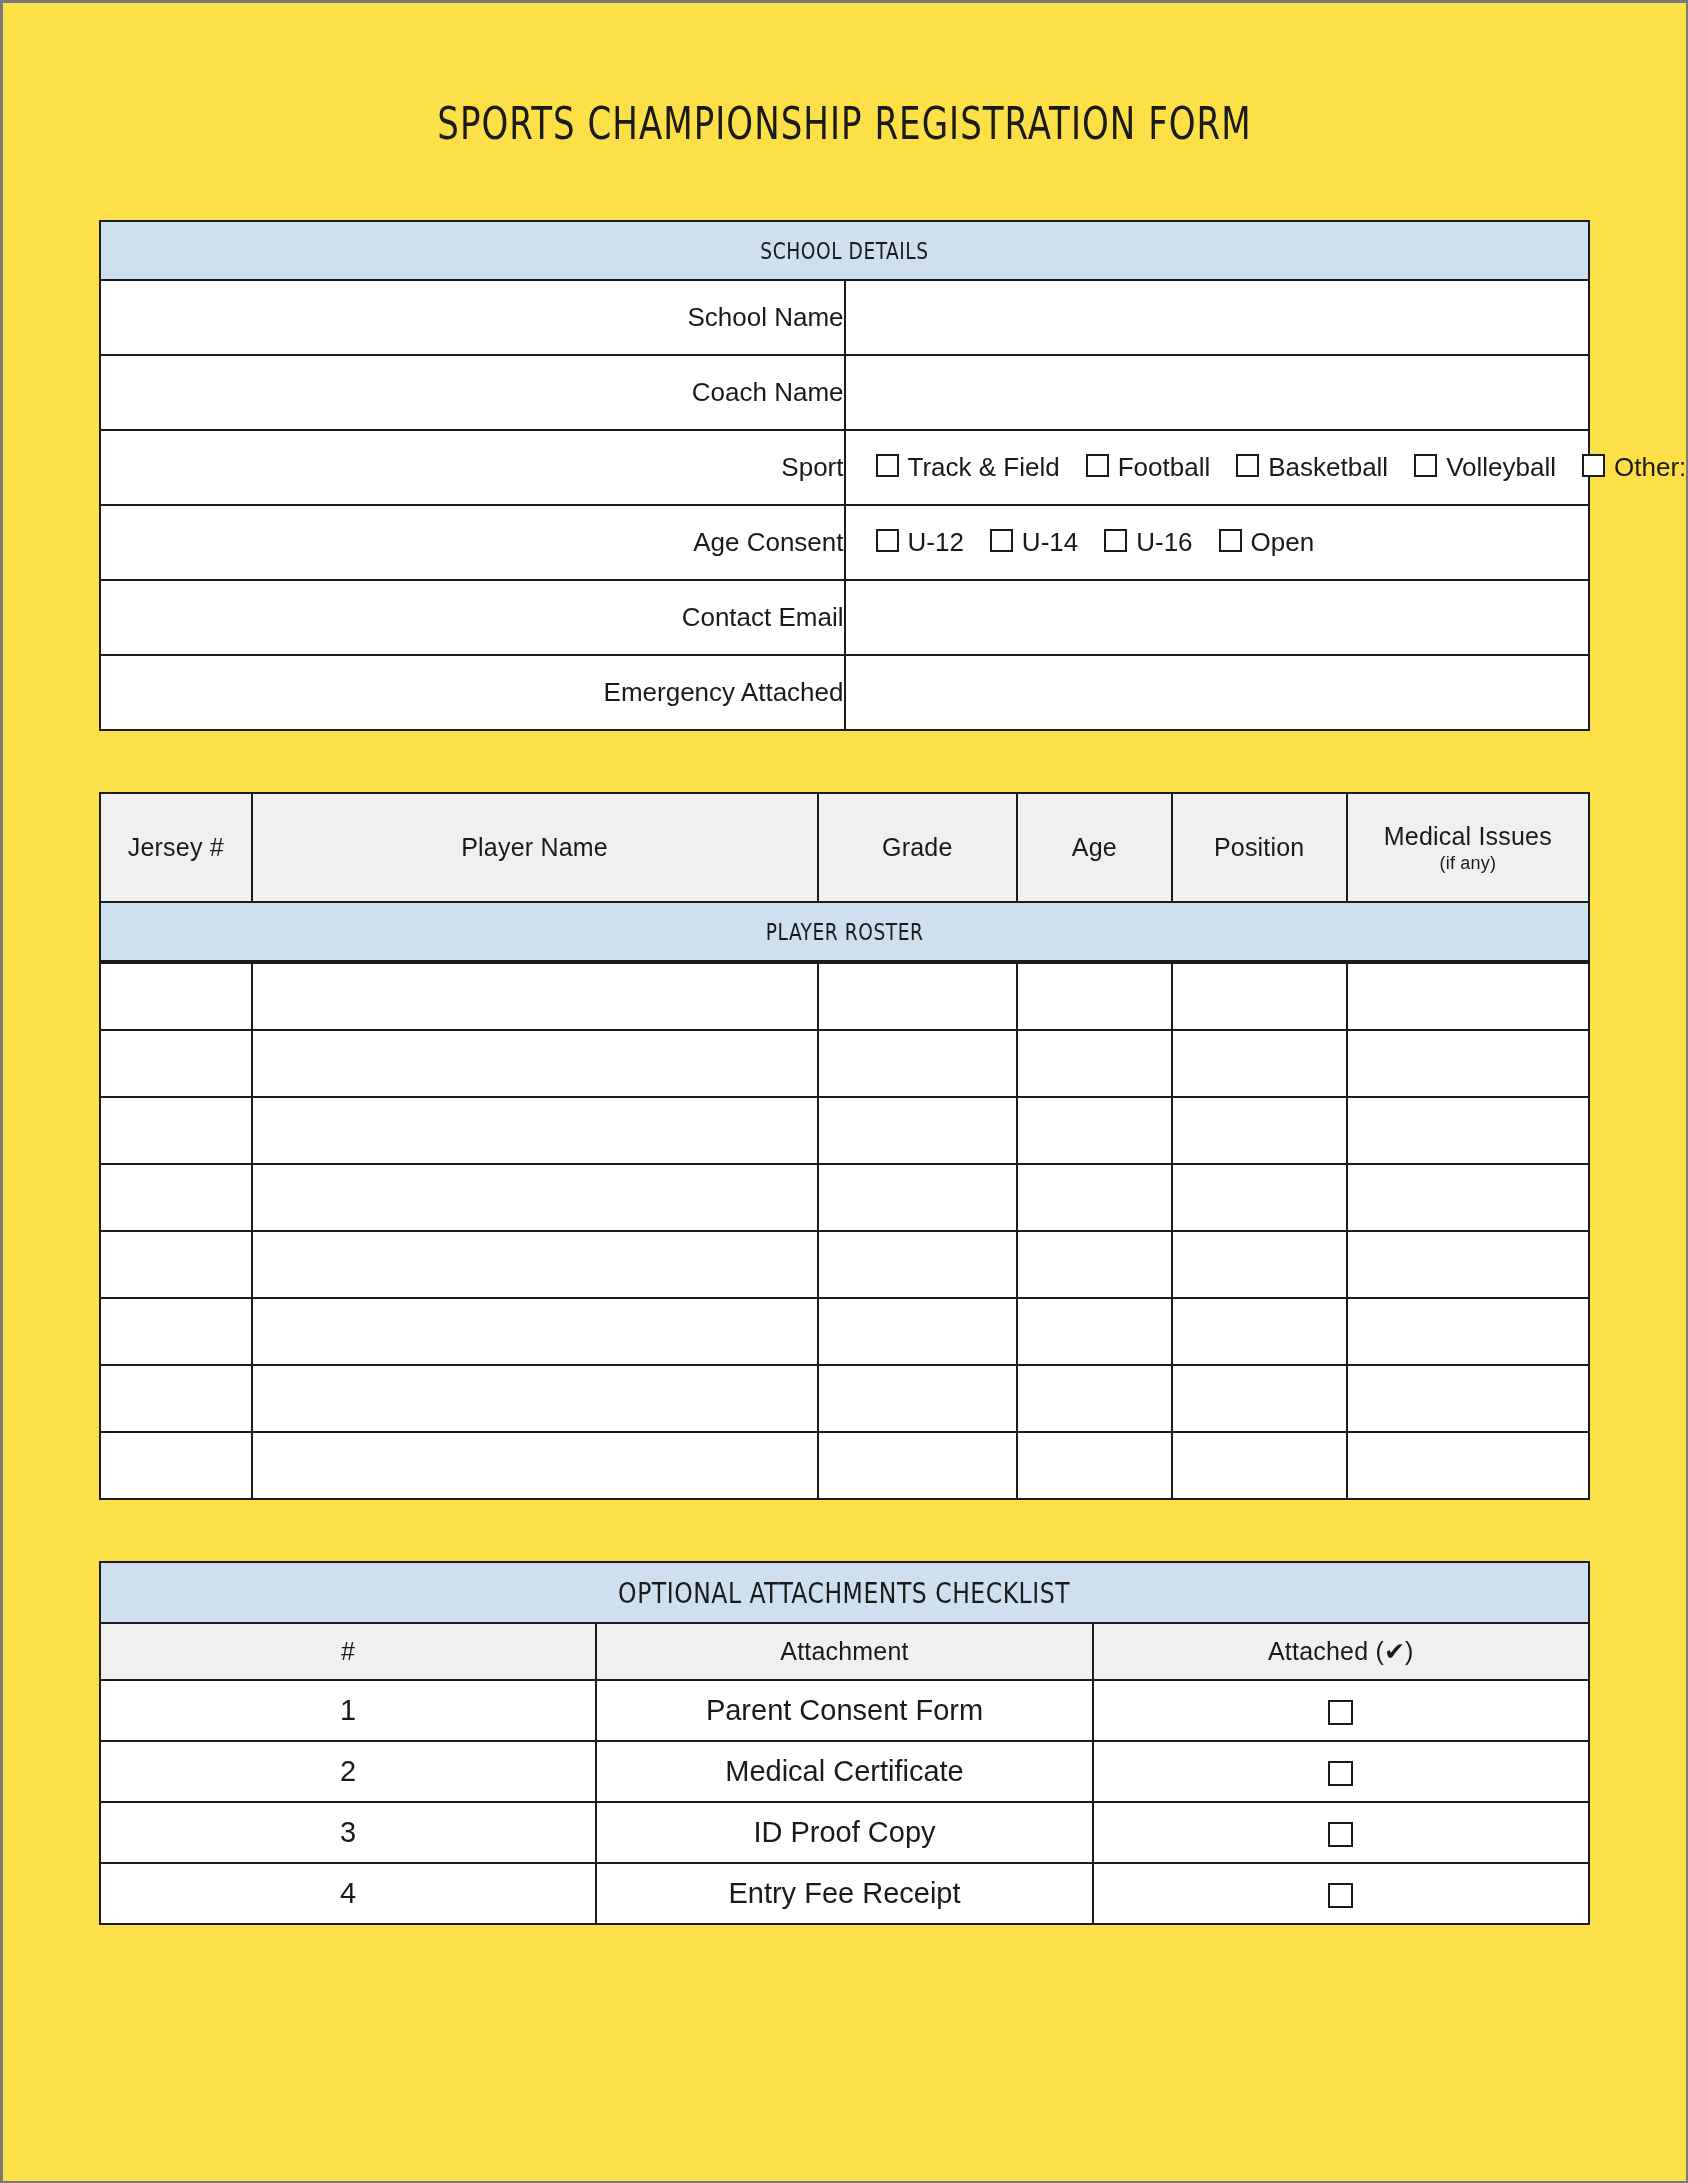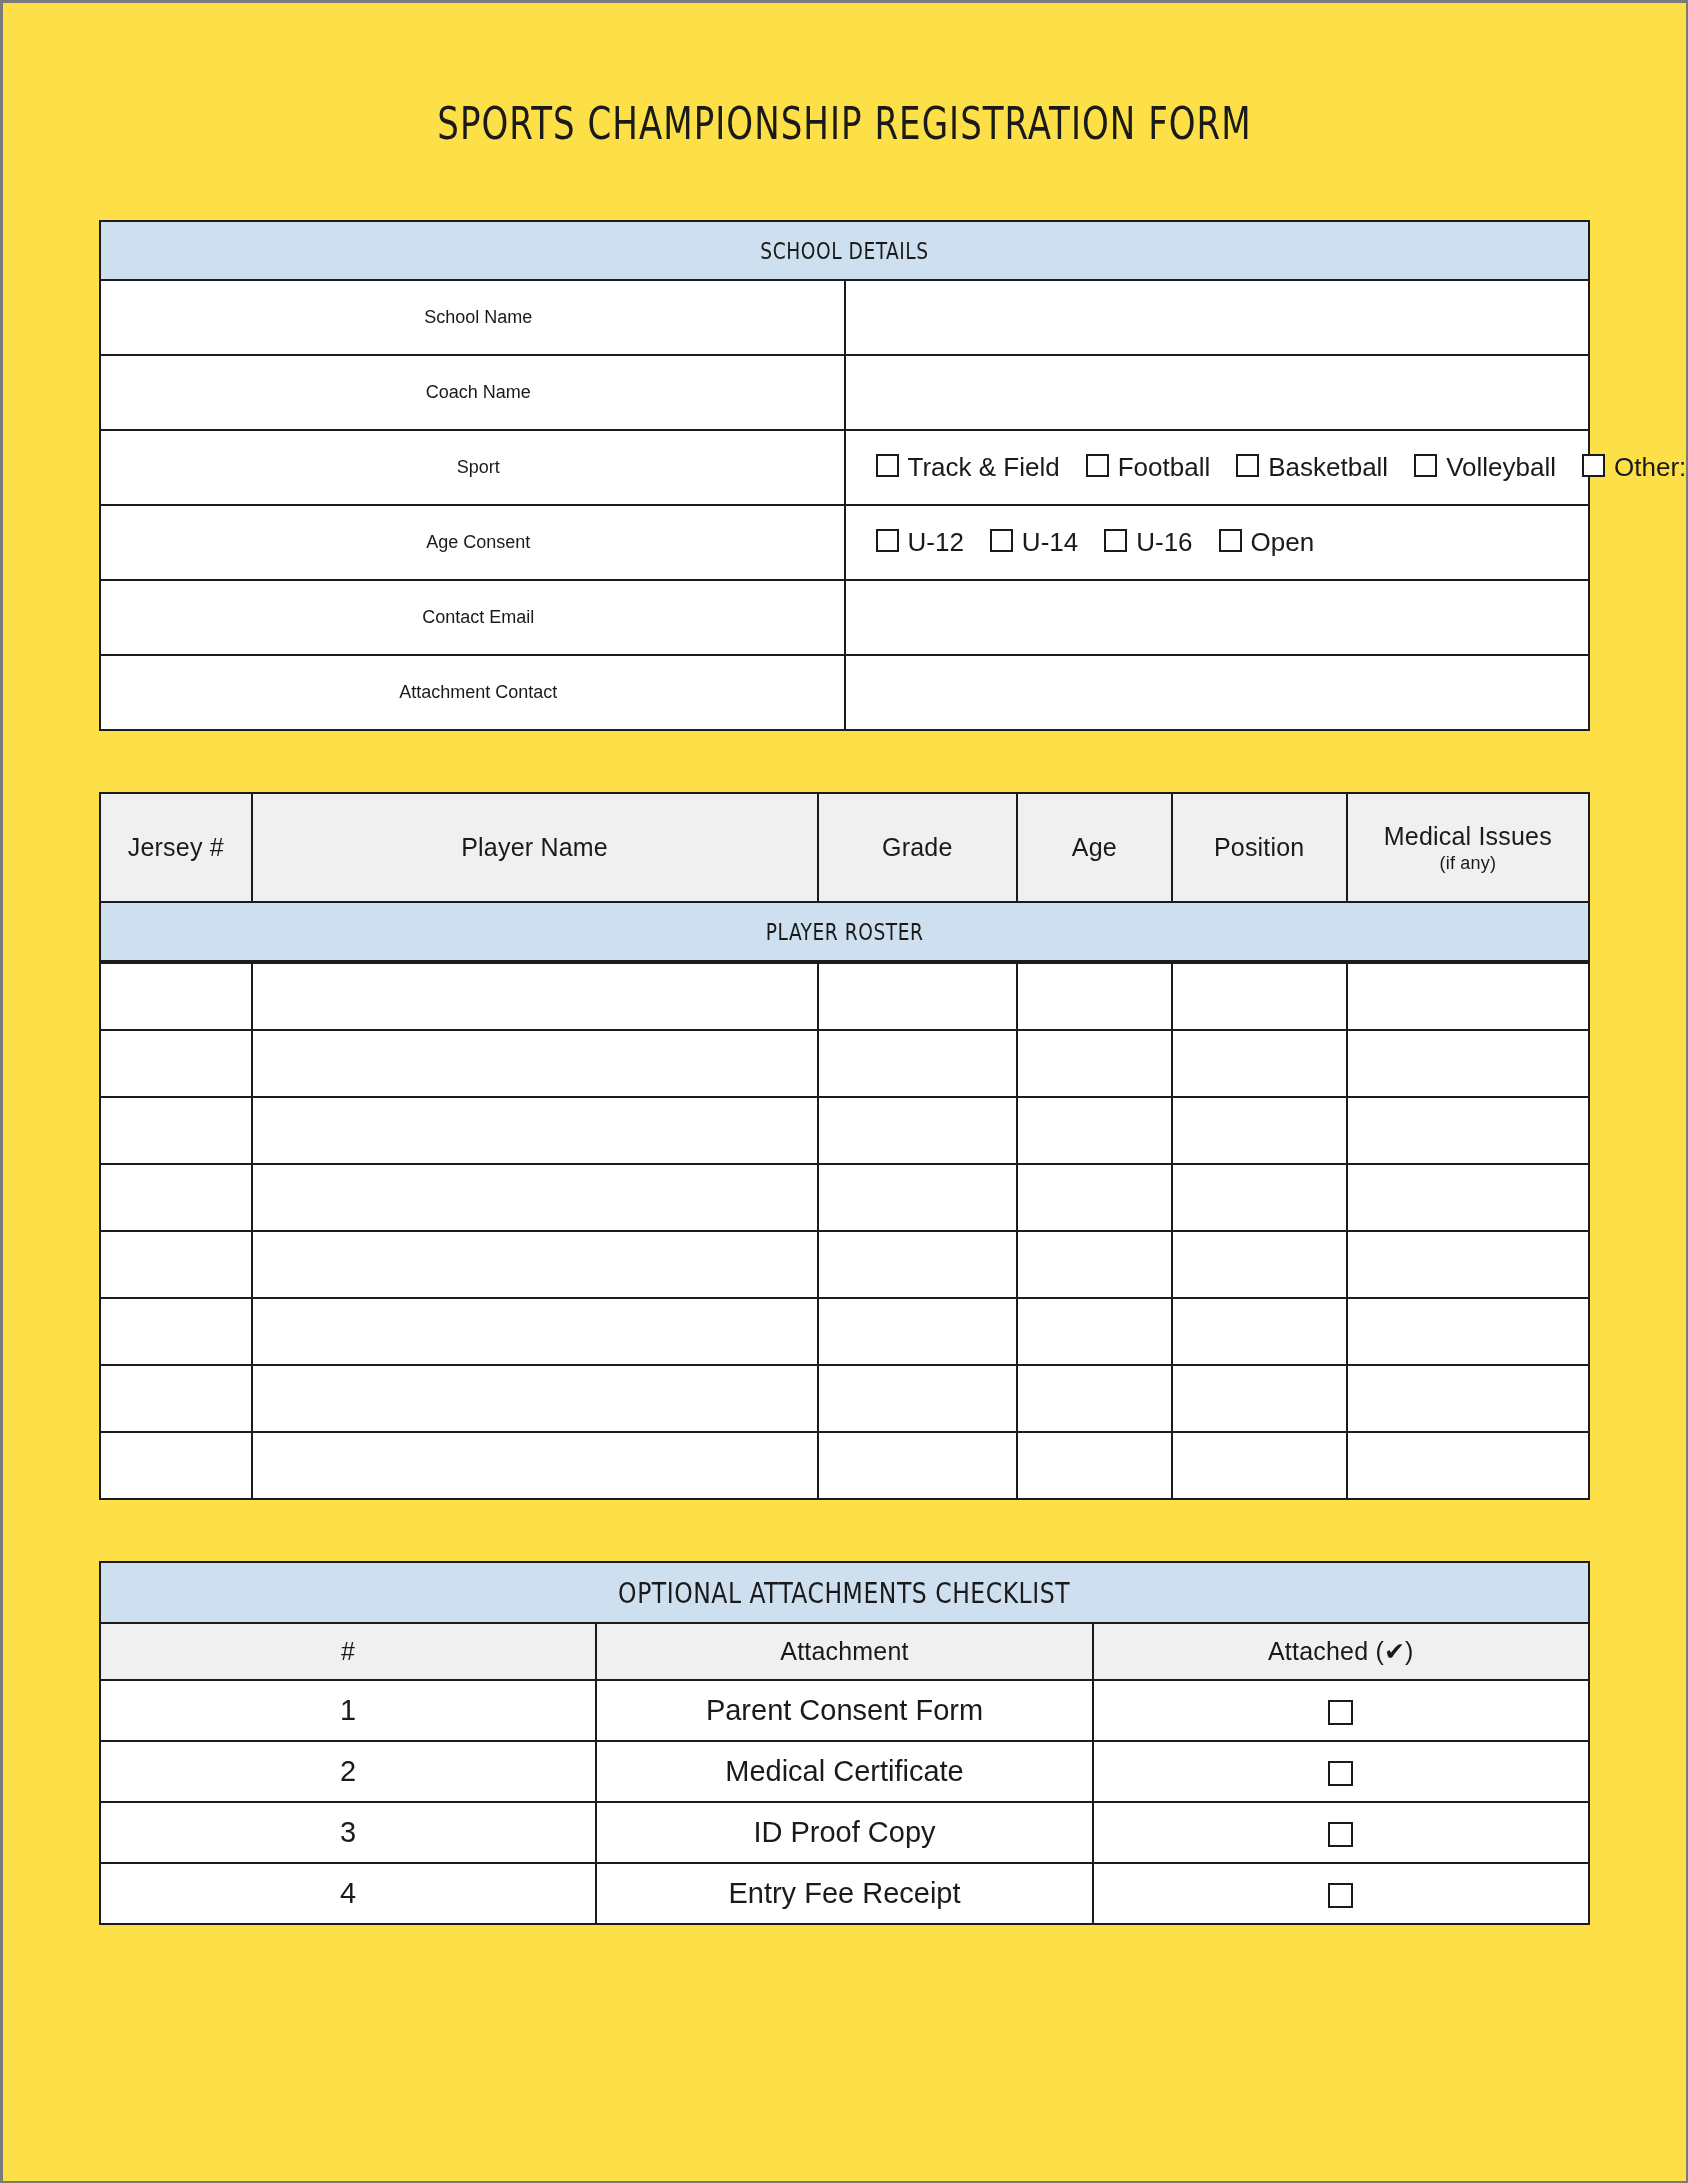--- a/index.html
+++ b/index.html
@@ -94,22 +94,22 @@
     display: block;
     font-size: 18px;
     margin-top: 2px;
   }
 
   
   #school-details td.label-cell {
     width: 337px;
     height: 73px;
     padding-left: 12px;
-    text-align: center;
-    font-size: 18px;
+    text-align: right;
+    font-size: 26px;
   }
   #school-details td.value-cell {
     padding-left: 30px;
     text-align: left;
     font-size: 26px;
     white-space: nowrap;
     margin-top: 33px;
   }
   .cb-group { display: inline-block; }
   .cb-opt {
@@ -189,21 +189,21 @@
           </tr>
           <tr>
             <td class="label-cell">Age Consent</td>
             <td class="value-cell"><span class="cb-group"><label class="cb-opt"><span class="cb-box"></span><span>U-12</span></label><label class="cb-opt"><span class="cb-box"></span><span>U-14</span></label><label class="cb-opt"><span class="cb-box"></span><span>U-16</span></label><label class="cb-opt"><span class="cb-box"></span><span>Open</span></label></span></td>
           </tr>
           <tr>
             <td class="label-cell">Contact Email</td>
             <td class="value-cell">&nbsp;</td>
           </tr>
           <tr>
-            <td class="label-cell">Attachment Contact</td>
+            <td class="label-cell">Emergency Attached</td>
             <td class="value-cell">&nbsp;</td>
           </tr>
         </tbody>
     </table>
 
     <table class="form-table" id="player-roster">
       <tbody>
         <tr>
             <th class="col-head c-jersey"><span>Jersey #</span></th>
             <th class="col-head c-name"><span>Player Name</span></th>

